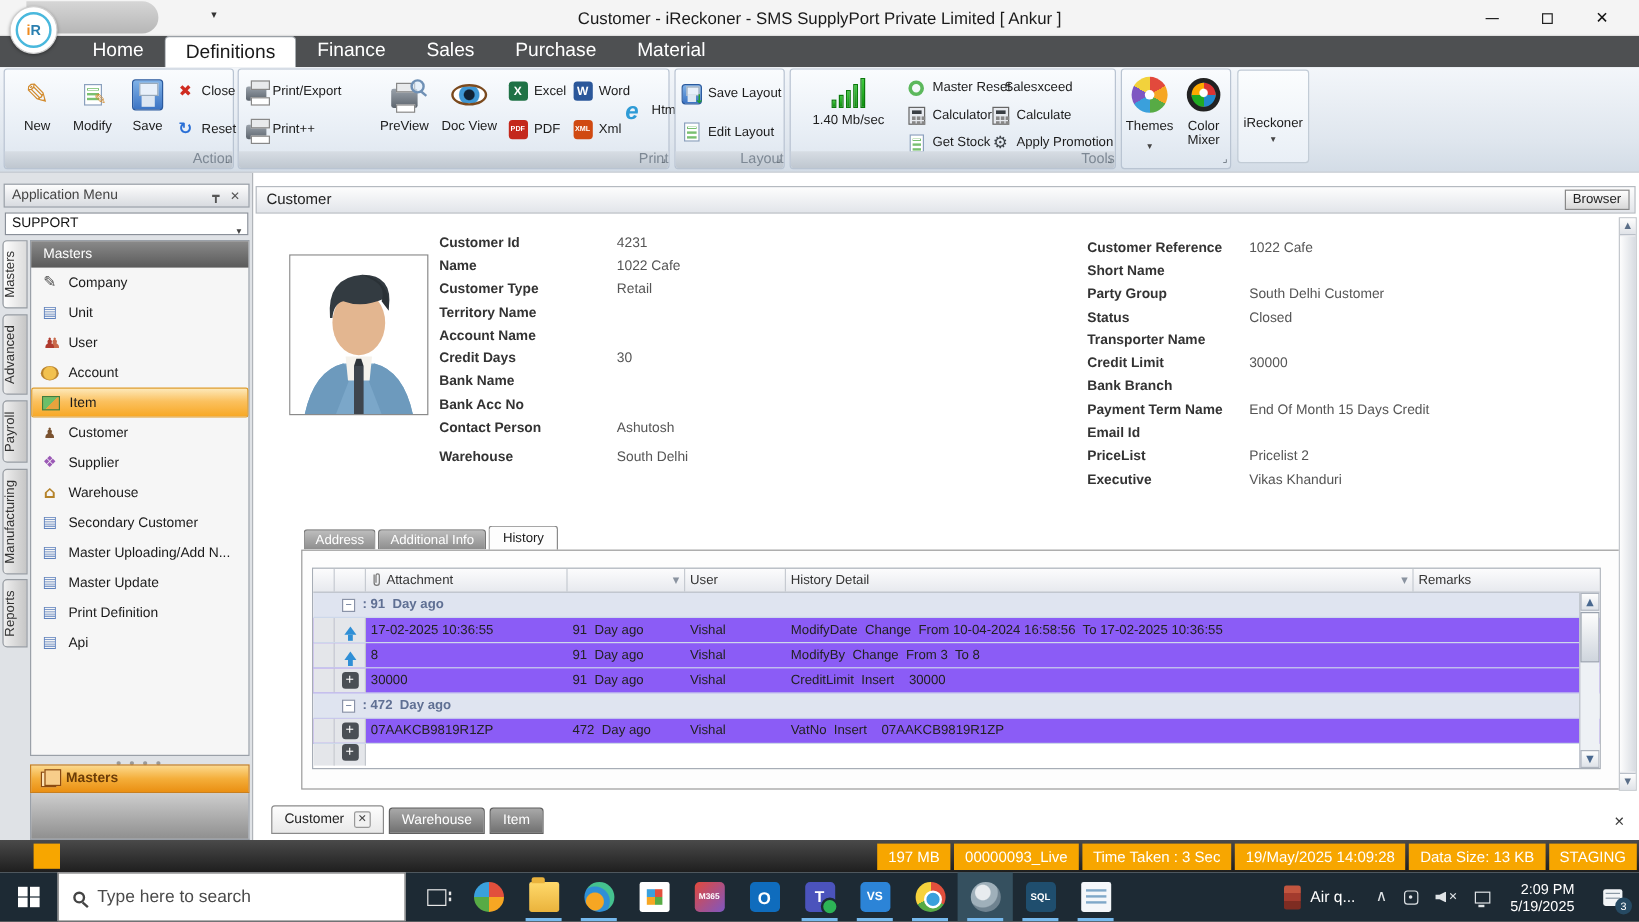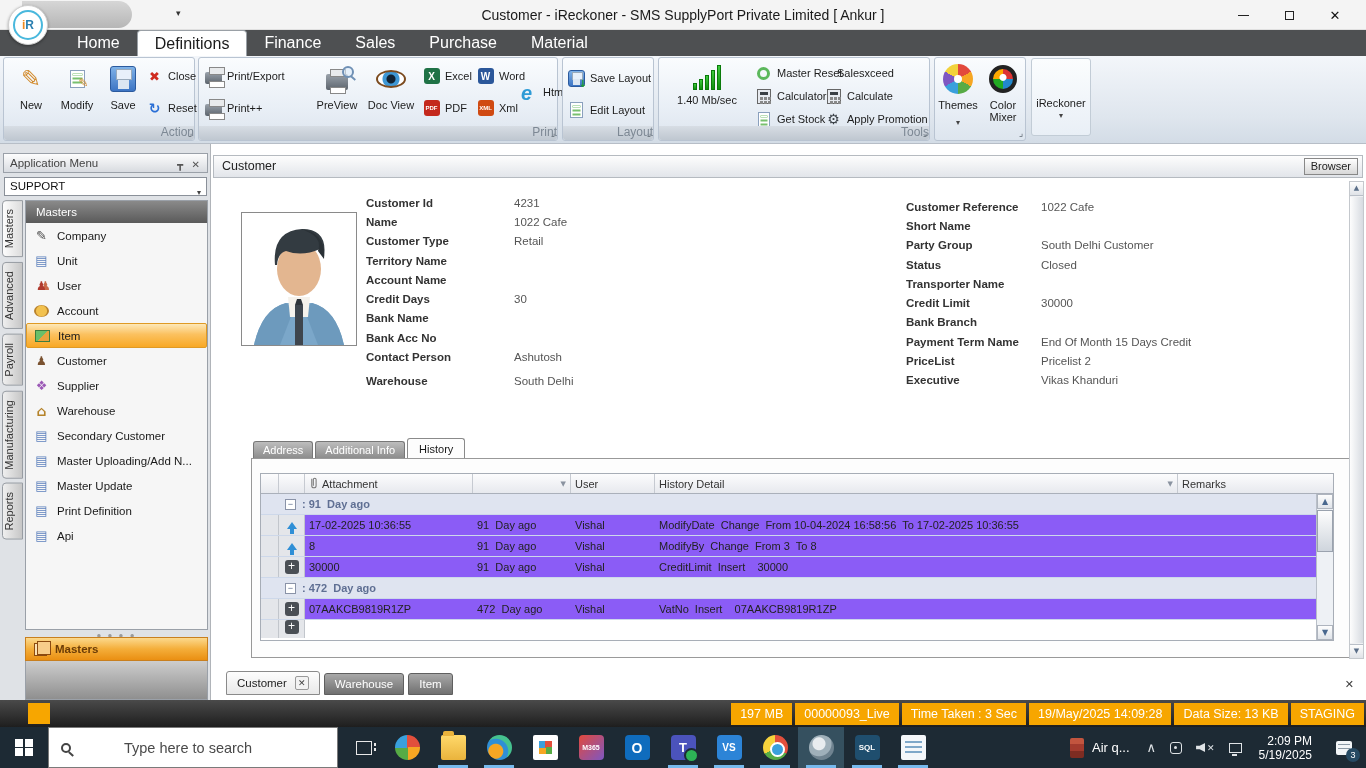--- a/index.html
+++ b/index.html
@@ -177,21 +177,21 @@
   .badge{background:#f7a600;color:#fff;font-size:12.5px;height:22px;line-height:22px;padding:0 9px;white-space:nowrap;}
 
   
   .taskbar{position:absolute;left:0;top:727px;width:1366px;height:41px;background:#1d2a34;display:flex;align-items:center;}
   .start-btn{width:48px;height:41px;display:flex;align-items:center;justify-content:center;}
   .winlogo{display:grid;grid-template-columns:8px 8px;grid-template-rows:8px 8px;gap:1.5px;}
   .winlogo span{background:#fff;}
   .search-box{width:290px;height:41px;background:#fff;border:1px solid #7a7a7a;display:flex;align-items:center;gap:10px;padding:0 12px;}
   .search-ic{width:10px;height:10px;border:2px solid #444;border-radius:50%;position:relative;flex:0 0 10px;}
   .search-ic::after{content:"";position:absolute;right:-5px;bottom:-4px;width:6px;height:2px;background:#444;transform:rotate(42deg);}
-  .search-ph{font-size:14.5px;color:#4a4a4a;margin-left:43px;}
+  .search-ph{font-size:14.5px;color:#4a4a4a;}
   .taskview{width:40px;height:41px;display:flex;align-items:center;justify-content:center;margin-left:6px;}
   .tv-ic{width:16px;height:14px;border:1.5px solid #e8e8e8;position:relative;}
   .tv-ic::after{content:"";position:absolute;right:-5px;top:1px;width:2px;height:3px;background:#e8e8e8;box-shadow:0 5px #e8e8e8;}
   .tb-ico{width:46px;height:41px;display:flex;align-items:center;justify-content:center;position:relative;}
   .tb-ico.run::after{content:"";position:absolute;left:8px;bottom:0;width:30px;height:3px;background:#76b9ed;}
   .tb-ico.activeapp{background:#35505f;}
   .ti{width:25px;height:25px;border-radius:4px;display:flex;align-items:center;justify-content:center;color:#fff;font-size:11px;font-weight:bold;}
   .ti.dyn{background:conic-gradient(#e24f3c 0 90deg,#f6a623 0 180deg,#57ab45 0 270deg,#3aa0dc 0 360deg);border-radius:50%;}
   .ti.folder{background:linear-gradient(#ffd96b,#eab33c);position:relative;border-radius:2px;}
   .ti.folder::before{content:"";position:absolute;left:2px;top:-4px;width:11px;height:5px;background:#eab33c;border-radius:2px 2px 0 0;}
@@ -563,20 +563,24 @@
           <div class="frow">
             <span class="flabel">Bank Branch</span>
             <span class="fvalue"></span>
           </div>
 
           <div class="frow">
             <span class="flabel">Payment Term Name</span>
             <span class="fvalue">End Of Month 15 Days Credit</span>
           </div>
 
+          <div class="frow">
+            <span class="flabel">Email Id</span>
+            <span class="fvalue"></span>
+          </div>
 
           <div class="frow">
             <span class="flabel">PriceList</span>
             <span class="fvalue">Pricelist 2</span>
           </div>
 
           <div class="frow">
             <span class="flabel">Executive</span>
             <span class="fvalue">Vikas Khanduri</span>
           </div>

